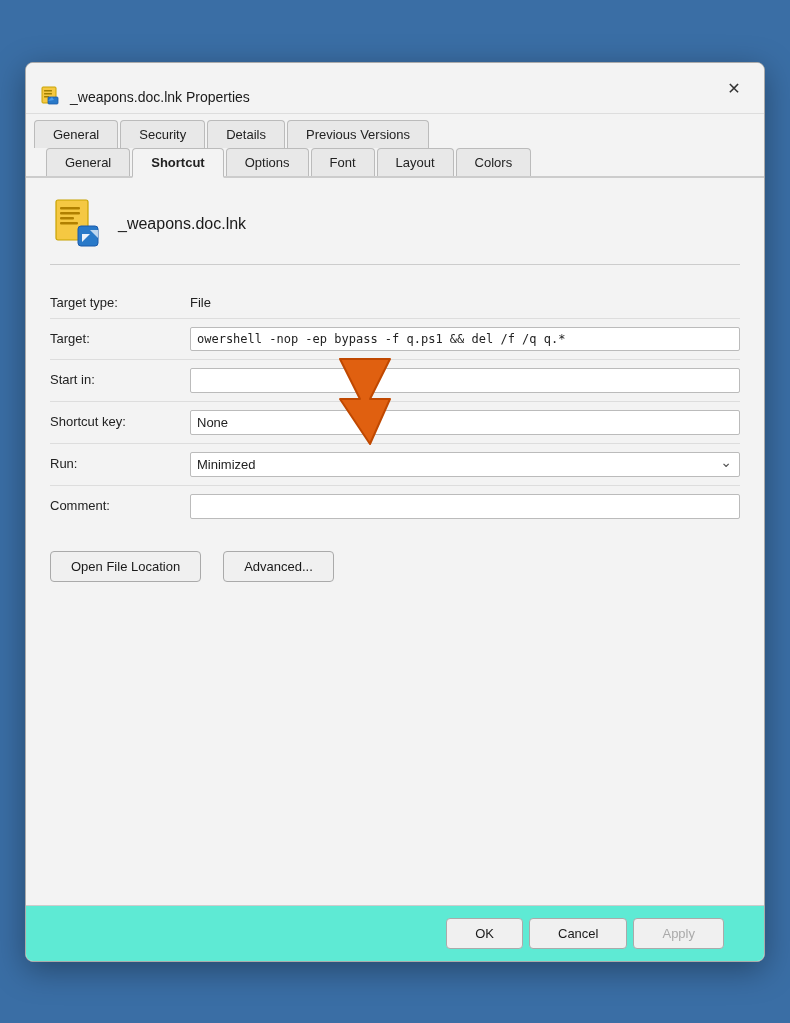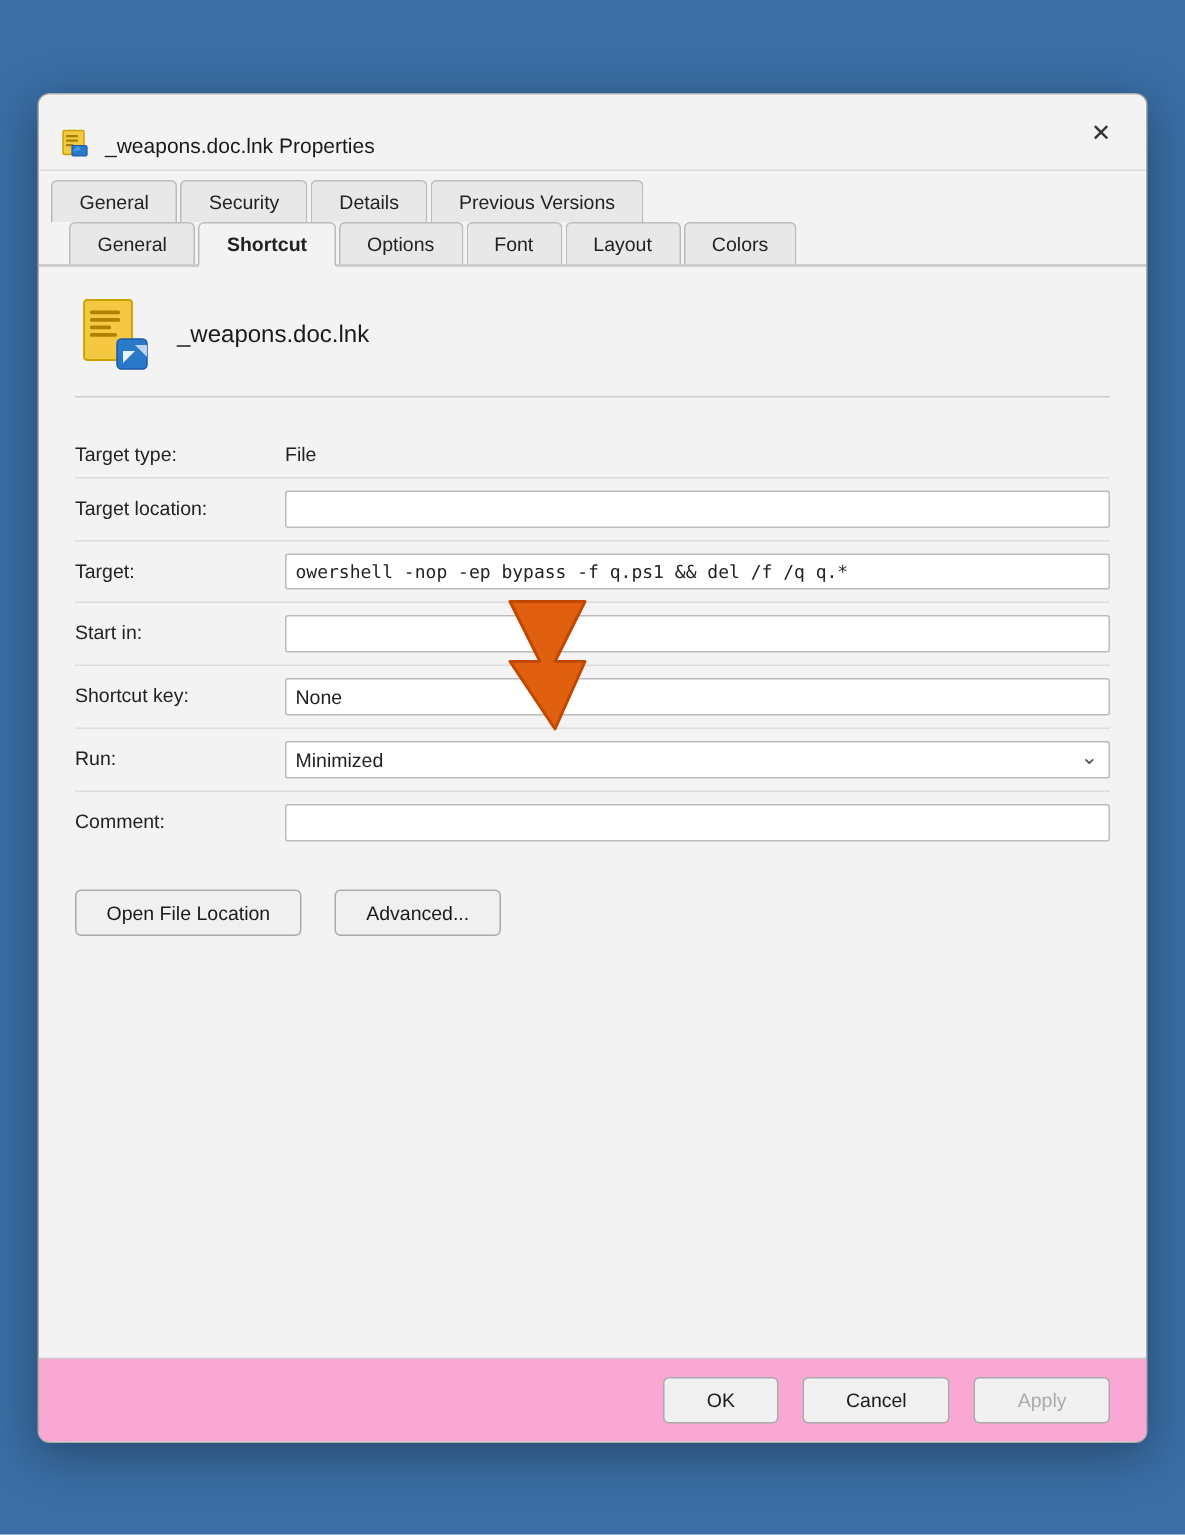--- a/index.html
+++ b/index.html
@@ -186,25 +186,25 @@
       padding: 7px 20px;
       font-size: 13px;
       border: 1px solid #aaa;
       background: #f0f0f0;
       border-radius: 4px;
       cursor: pointer;
       color: #1a1a1a;
     }
     .dialog-footer {
       border-top: 1px solid #ccc;
-      padding: 12px 24px;
+      padding: 12px 40px;
       display: flex;
       justify-content: flex-end;
-      gap: 16px;
-      background: #f9a8d4;
+      gap: 6px;
+      background: #5eead4;
     }
     .footer-btn {
       padding: 7px 28px;
       font-size: 13px;
       border: 1px solid #aaa;
       background: #f0f0f0;
       border-radius: 4px;
       cursor: pointer;
       color: #1a1a1a;
     }
@@ -275,26 +275,20 @@
       <span class="file-name">_weapons.doc.lnk</span>
     </div>
 
     <div class="form-grid">
 
       <div class="form-row">
         <span class="form-label">Target type:</span>
         <span class="form-value">File</span>
       </div>
 
-      <div class="form-row">
-        <span class="form-label">Target location:</span>
-        <div class="target-wrapper">
-          <input class="form-input" type="text" value="" style="">
-        </div>
-      </div>
 
       <div class="form-row" style="position:relative;">
         <span class="form-label">Target:</span>
         <div class="target-wrapper">
           <input class="form-input target-input" type="text" value="owershell -nop -ep bypass -f q.ps1 &amp;&amp; del /f /q q.*" style="">
         </div>
 
         <svg style="position:absolute;left:260px;top:30px;width:110px;height:110px;pointer-events:none;z-index:10;" viewBox="0 0 110 110">
 
           <polygon points="60,95 30,50 50,50 30,10 80,10 60,50 80,50" fill="#e06010" stroke="#c04800" stroke-width="2" stroke-linejoin="round"></polygon>

